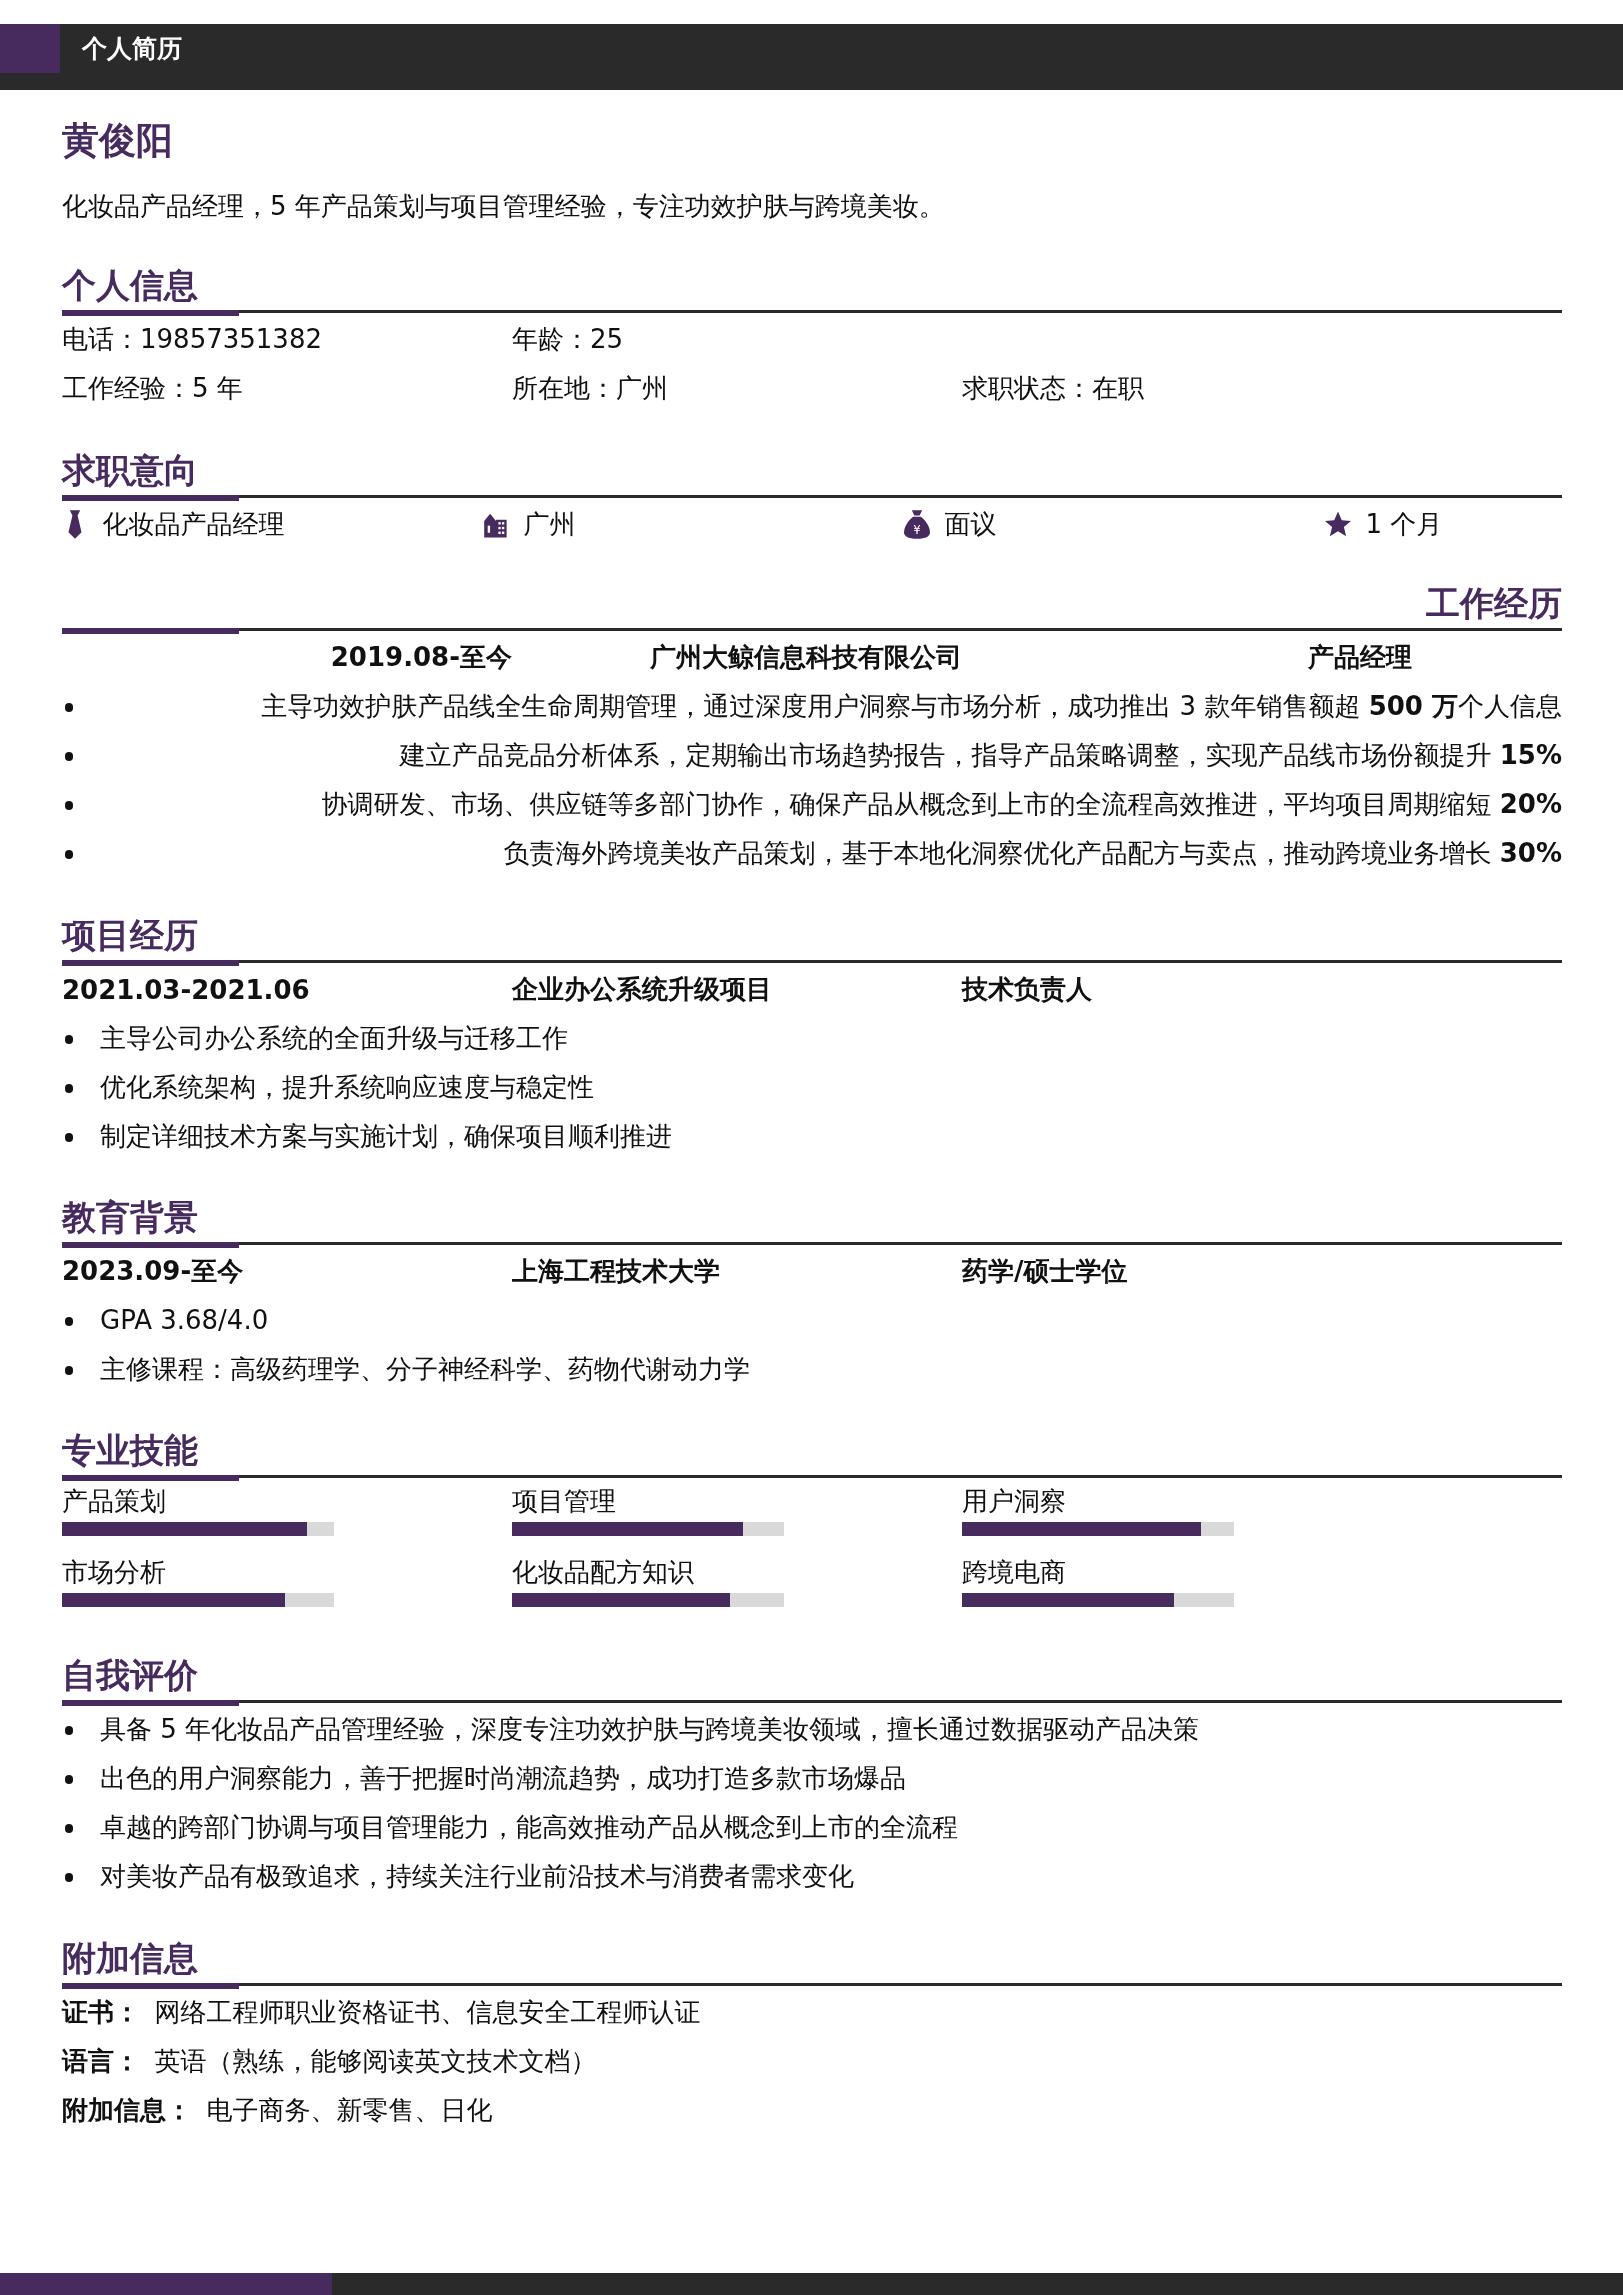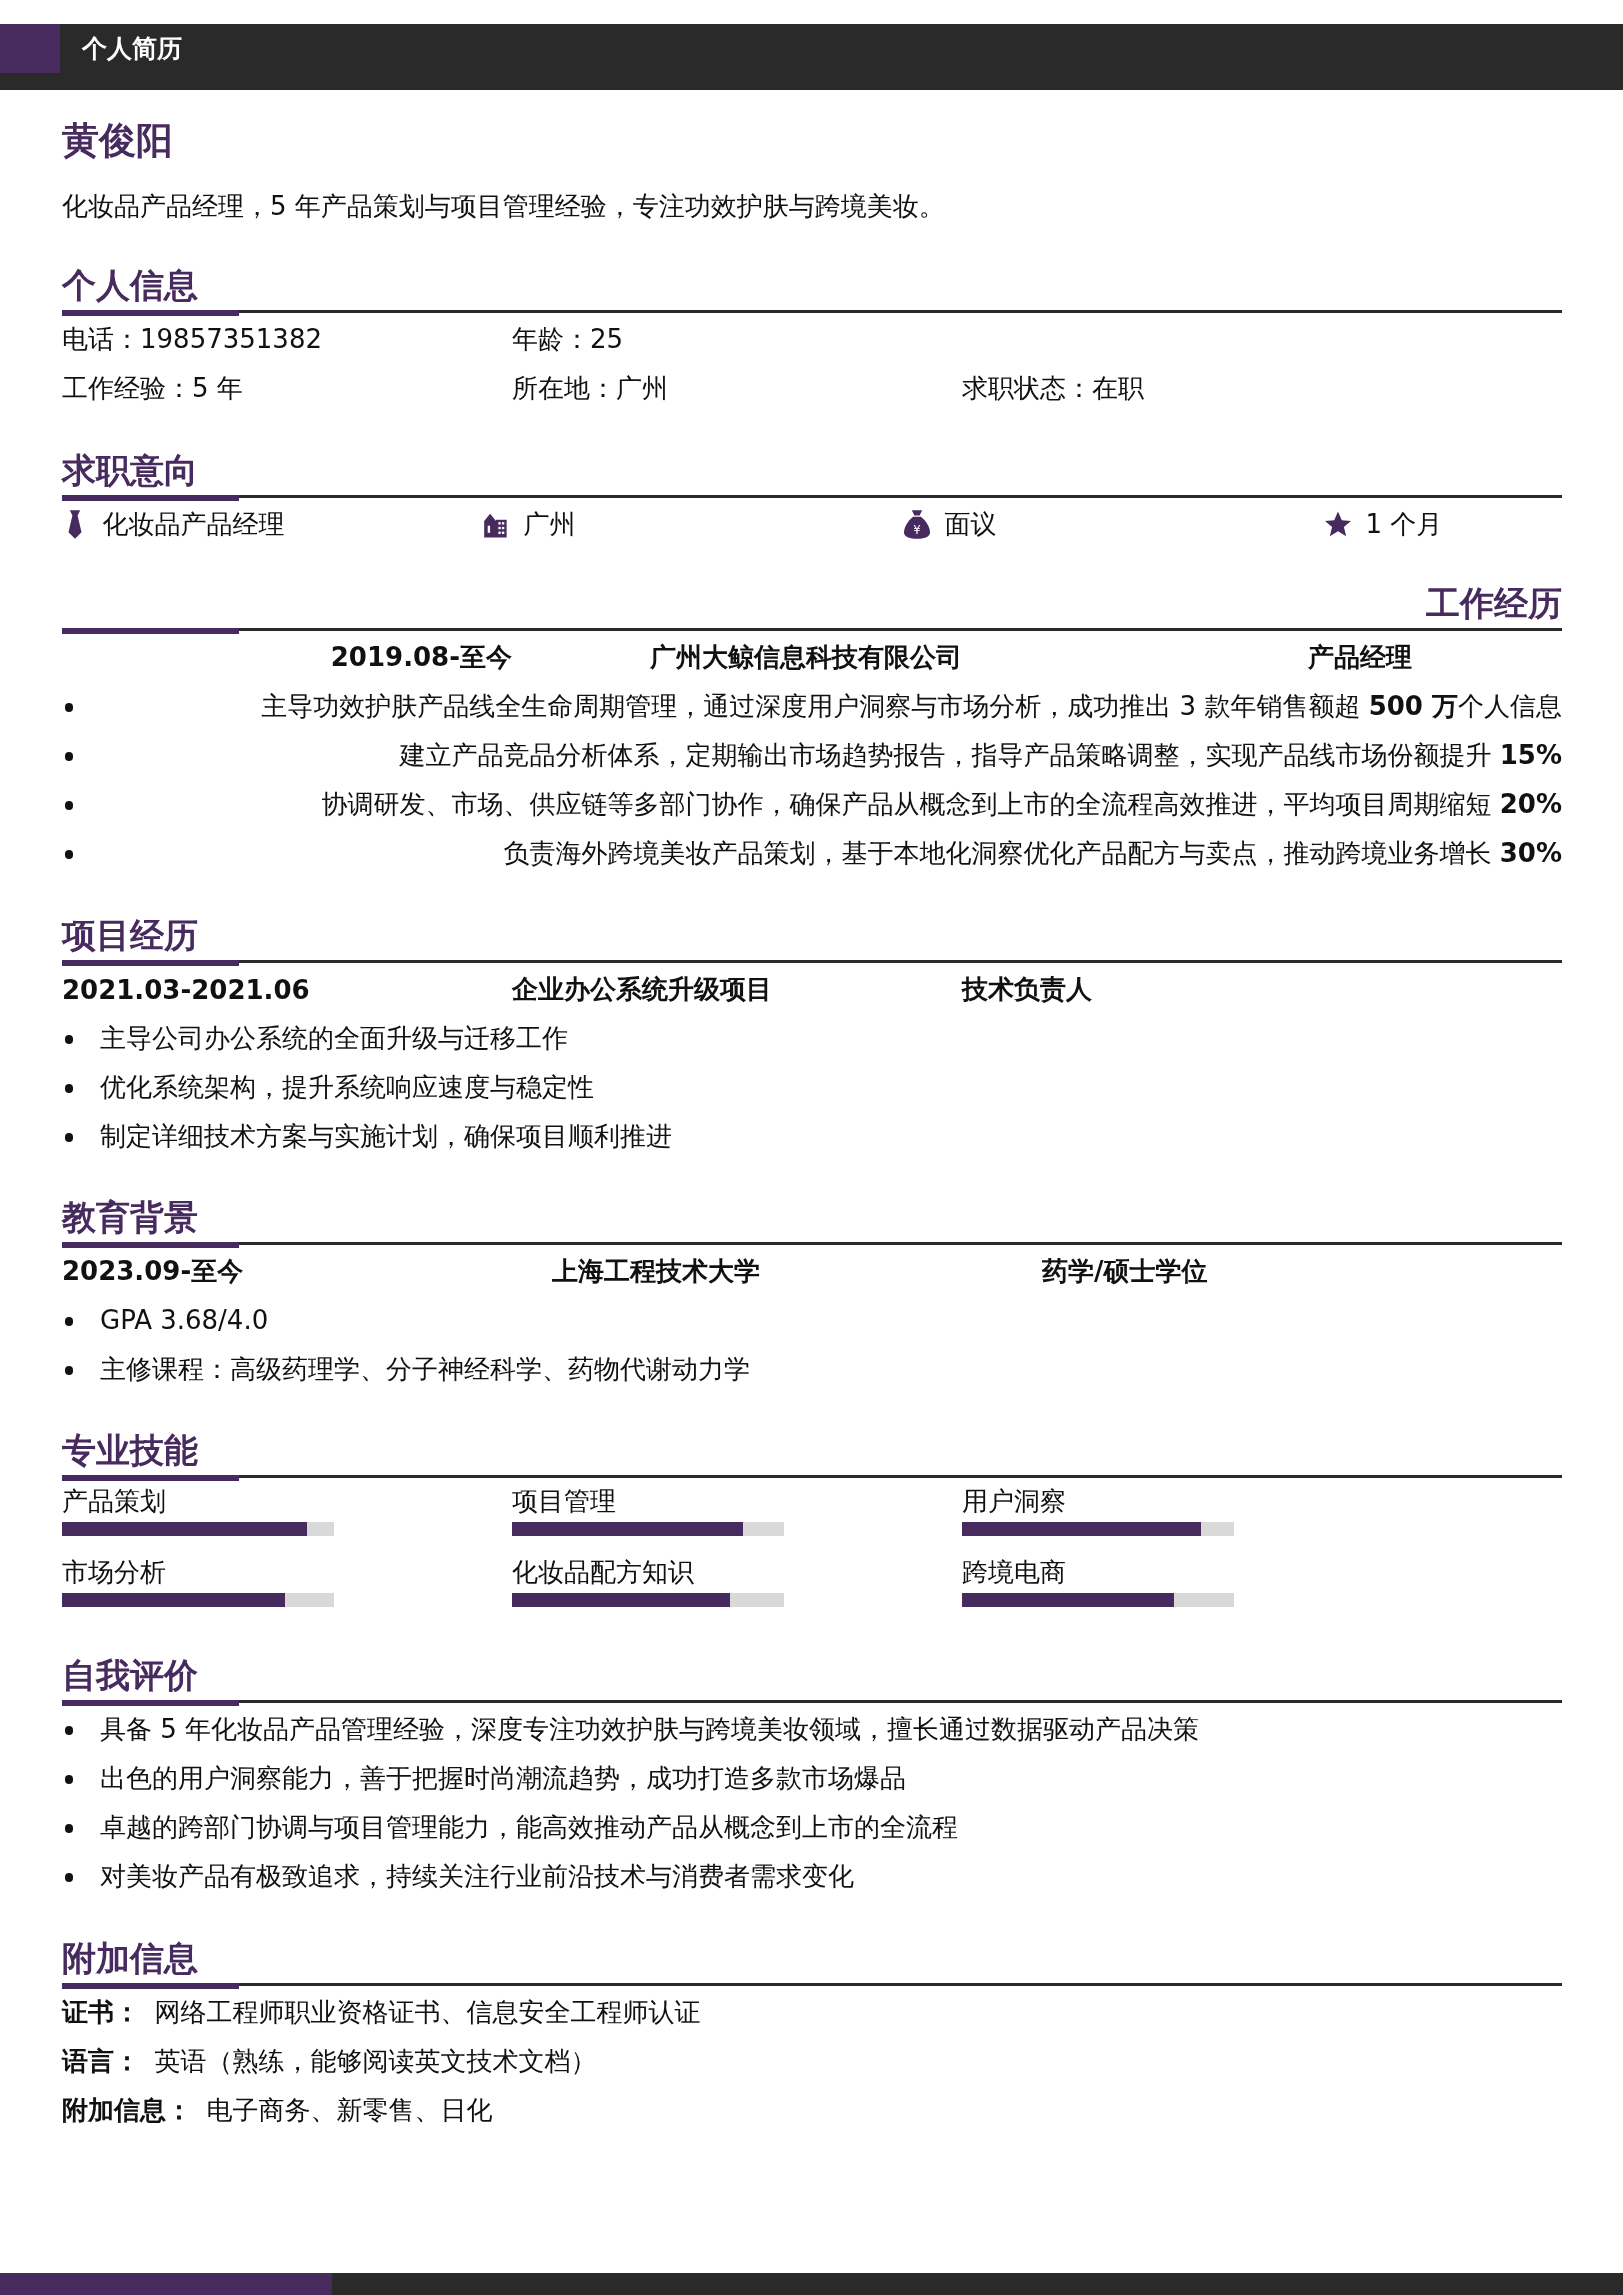--- a/index.html
+++ b/index.html
@@ -157,21 +157,21 @@
       <li>优化系统架构，提升系统响应速度与稳定性</li>
       <li>制定详细技术方案与实施计划，确保项目顺利推进</li>
     </ul>
   </div>
 
   <div class="section" style="top:1192px;">
     <div class="sec-title">教育背景</div>
     <div class="sec-rule">
         <div class="bar"></div>
       </div>
-    <div class="row" style="margin-top:2.6px;gap:40px;">
+    <div class="row" style="margin-top:2.6px;">
       <div class="col3b">2023.09-至今</div>
       <div class="col3b">上海工程技术大学</div>
       <div class="col3b">药学/硕士学位</div>
     </div>
     <ul class="bullets">
       <li>GPA 3.68/4.0</li>
       <li>主修课程：高级药理学、分子神经科学、药物代谢动力学</li>
     </ul>
   </div>
 

